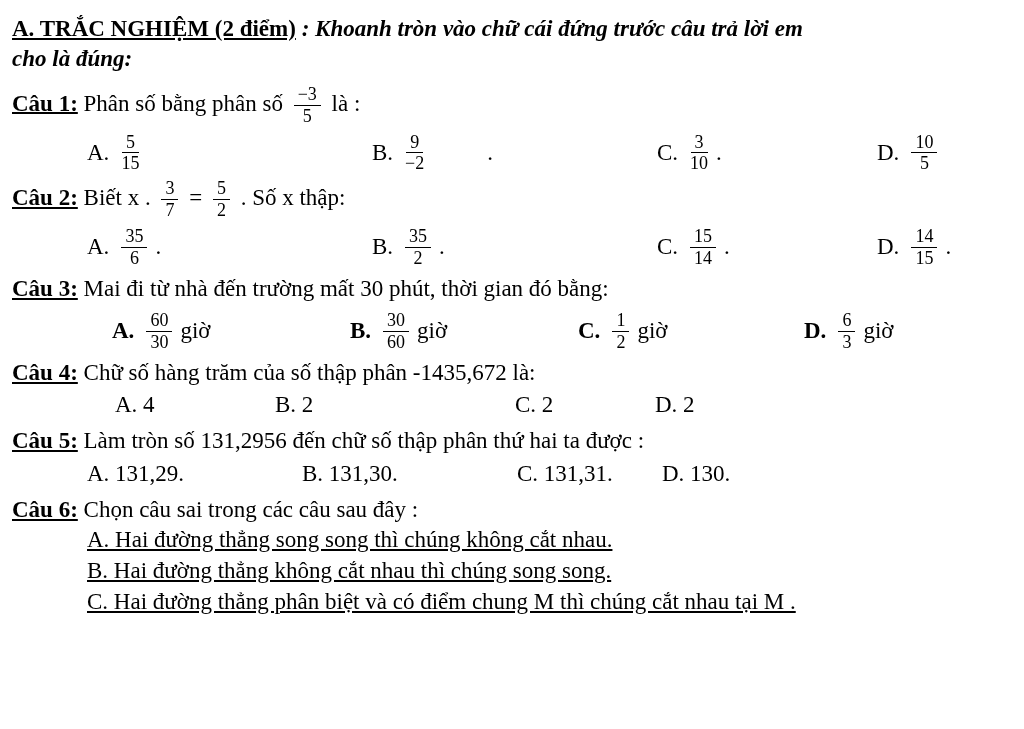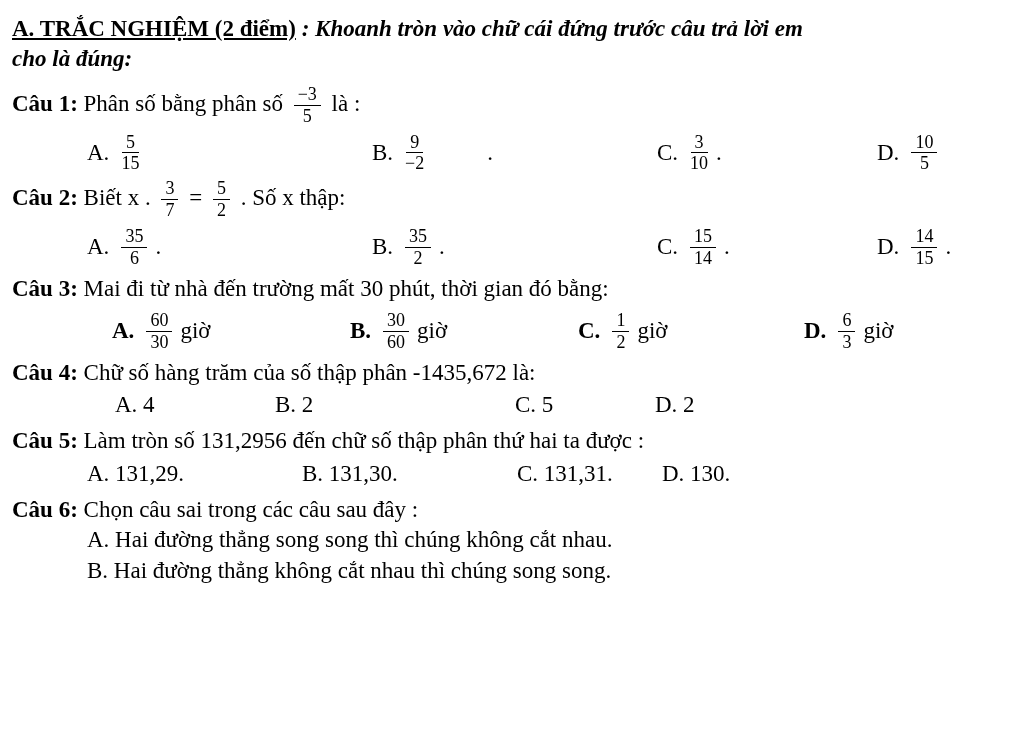--- a/index.html
+++ b/index.html
@@ -9,21 +9,21 @@
     color:#000;
     font-family:"Liberation Serif","DejaVu Serif",serif;
     font-size:23px;
   }
   .doc { padding:14px 12px 0 12px; }
   .b { font-weight:bold; }
   .i { font-style:italic;font-family:Liberation Serif, serif; }
   .u { text-decoration:underline; }
   .header { line-height:1.32; margin-bottom:10px; font-size:23px; }
   .q-line { line-height:1.3; margin-top:6px; }
-  .q-label { font-weight:bold; }
+  .q-label { font-weight:bold; text-decoration:underline; }
   
   .frac { display:inline-flex; flex-direction:column; align-items:center;
           vertical-align:middle; margin:0 5px; line-height:1.05; }
   .frac .num { font-size:18px; padding:0 4px 1px; border-bottom:1.6px solid #000; }
   .frac .den { font-size:18px; padding-top:1px; }
   
   .opt-row { display:flex; align-items:center; margin:7px 0 5px; }
   .opt { display:flex; align-items:center; }
   .letter { margin-right:7px; }
   .suffix { margin-left:3px; }
@@ -39,21 +39,21 @@
   .cols-q3 .letter { font-weight:bold; }
   .row-text { display:flex; line-height:1.3; margin:3px 0; }
   .row-q4 { padding-left:103px;align-items:flex-end; }
   .row-q4 .t-opt:nth-child(1) { width:160px; }
   .row-q4 .t-opt:nth-child(2) { width:240px; }
   .row-q4 .t-opt:nth-child(3) { width:140px; }
   .row-q5 { padding-left:75px; }
   .row-q5 .t-opt:nth-child(1) { width:215px; }
   .row-q5 .t-opt:nth-child(2) { width:215px; }
   .row-q5 .t-opt:nth-child(3) { width:145px; }
-  .q6-opts { padding-left:75px; }
+  .q6-opts { padding-left:75px;text-decoration:underline; }
   .q6-opts div { line-height:1.34; }
 </style>
 </head>
 <body>
 
 <div class="doc">
 
   <p class="header"><span class="b u">A. TRẮC NGHIỆM (2 điểm)</span><span class="b i"> : Khoanh tròn vào chữ cái đứng trước câu trả lời em</span><br><span class="b i">cho là đúng:</span></p>
 
   <p class="q-line">
@@ -188,21 +188,21 @@
     </div>
   </div>
 
   <p class="q-line">
     <span class="q-label">Câu 4:</span>
     <span>Chữ số hàng trăm của số thập phân -1435,672 là:</span>
   </p>
   <div class="row-text row-q4">
     <span class="t-opt">A. 4</span>
     <span class="t-opt">B. 2</span>
-    <span class="t-opt">C. 5</span>
+    <span class="t-opt">C. 2</span>
     <span class="t-opt">D.  2</span>
   </div>
 
   <p class="q-line">
     <span class="q-label">Câu 5:</span>
     <span>Làm tròn số 131,2956 đến chữ số thập phân thứ hai ta được :</span>
   </p>
   <div class="row-text row-q5">
     <span class="t-opt">A. 131,29.</span>
     <span class="t-opt">B. 131,30.</span>
@@ -210,15 +210,16 @@
     <span class="t-opt">D. 130.</span>
   </div>
 
   <p class="q-line">
     <span class="q-label">Câu 6:</span>
     <span>Chọn câu sai trong các câu sau đây :</span>
   </p>
   <div class="q6-opts">
     <div>A. Hai đường thẳng song song thì chúng không cắt nhau.</div>
     <div>B. Hai đường thẳng không cắt nhau thì chúng song song.</div>
+    <div>C. Hai đường thẳng phân biệt và có điểm chung M thì chúng cắt nhau tại M .</div>
   </div>
 
 </div>
 
 </body></html>

